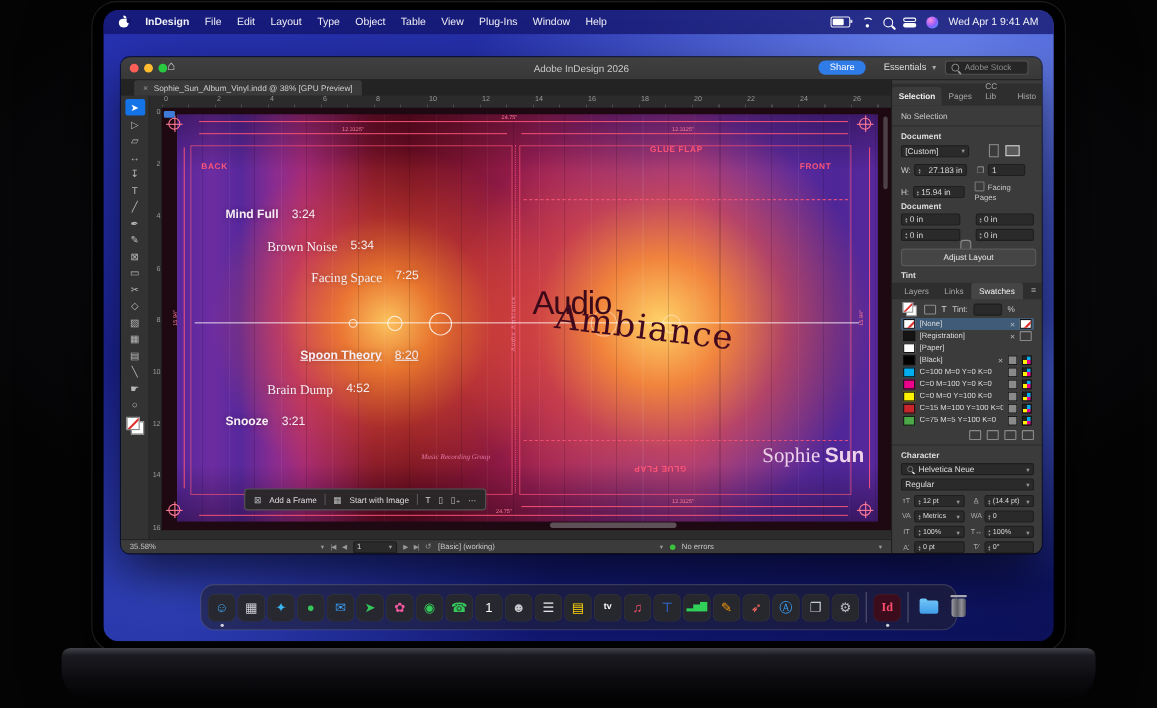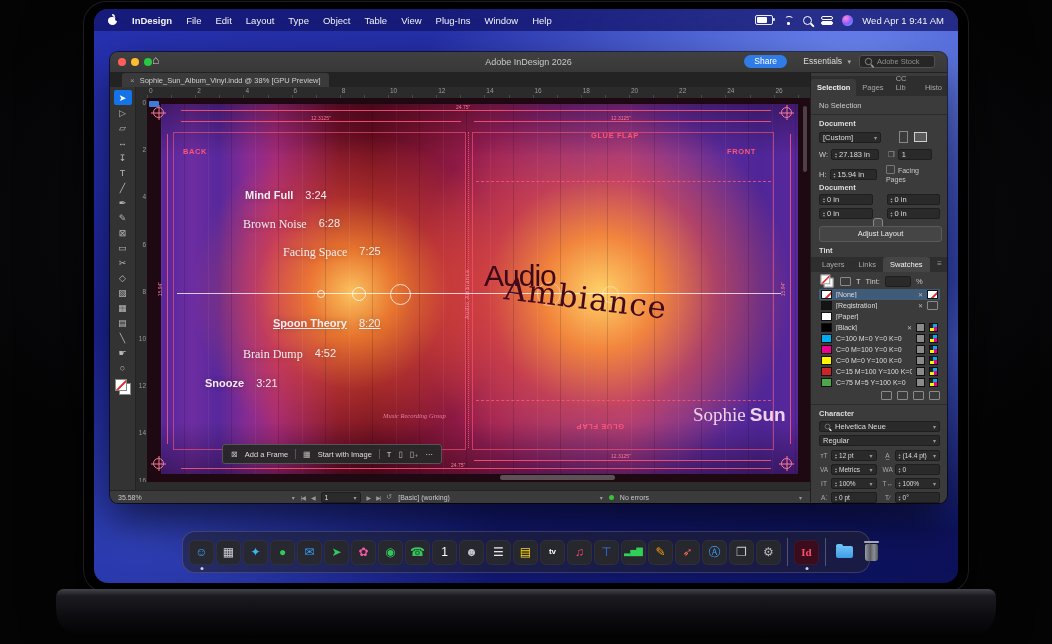--- a/index.html
+++ b/index.html
@@ -333,27 +333,27 @@
           <div class="regmark" style="left:-8px;top:354px;"></div>
           <div class="regmark" style="left:620px;top:354px;"></div>
 
           <div class="playline" style="left:16px;top:189px;width:604px;"></div>
           <div class="pcirc" style="left:156px;top:186px;width:6px;height:6px;"></div>
           <div class="pcirc" style="left:191px;top:183px;width:12px;height:12px;"></div>
           <div class="pcirc" style="left:229px;top:180px;width:19px;height:19px;"></div>
           <div class="pcirc" style="left:376px;top:178px;width:22px;height:22px;opacity:.55;"></div>
           <div class="pcirc" style="left:441px;top:182px;width:15px;height:15px;opacity:.5;"></div>
 
-          <div class="track" style="left:44px;top:85px;margin-left:40px;">
+          <div class="track" style="left:44px;top:85px;">
             <span class="tt">Mind Full</span>
               <span>3:24</span>
             </div>
           <div class="track" style="left:82px;top:113px;">
             <span class="tt tserif">Brown Noise</span>
-              <span>6:28</span>
+              <span>5:34</span>
             </div>
           <div class="track" style="left:122px;top:141px;">
             <span class="tt tserif">Facing Space</span>
               <span>7:25</span>
             </div>
           <div class="track" style="left:112px;top:213px;text-decoration:underline;">
             <span class="tt">Spoon Theory</span>
               <span>8:20</span>
             </div>
           <div class="track" style="left:82px;top:243px;">
@@ -409,21 +409,21 @@
         <div class="sect" style="top:58px;display:flex;align-items:center;gap:6px;">
           <span class="well" style="width:62px;">
             <span>[Custom]</span>
               <span class="car">▾</span>
             </span>
           <span class="orient" style="width:7px;height:10px;margin-left:12px;"></span>
           <span class="orient" style="width:11px;height:8px;background:#5a5a5a;border-color:#cfcfcf;"></span>
         </div>
         <div class="sect" style="top:76px;display:flex;align-items:center;gap:3px;">
           <span>W:</span>
-          <span class="well" style="width:48px;">
+          <span class="well" style="width:48px;justify-content:space-between;">
             <span class="spin">▴<br>▾</span>
               <span>27.183 in</span>
             </span>
           <span style="margin-left:6px;color:#aaa;">❐</span>
           <span class="well" style="width:34px;">
             <span>1</span>
             </span>
         </div>
         <div class="sect" style="top:92px;display:flex;align-items:center;gap:3px;">
           <span>H:</span>

